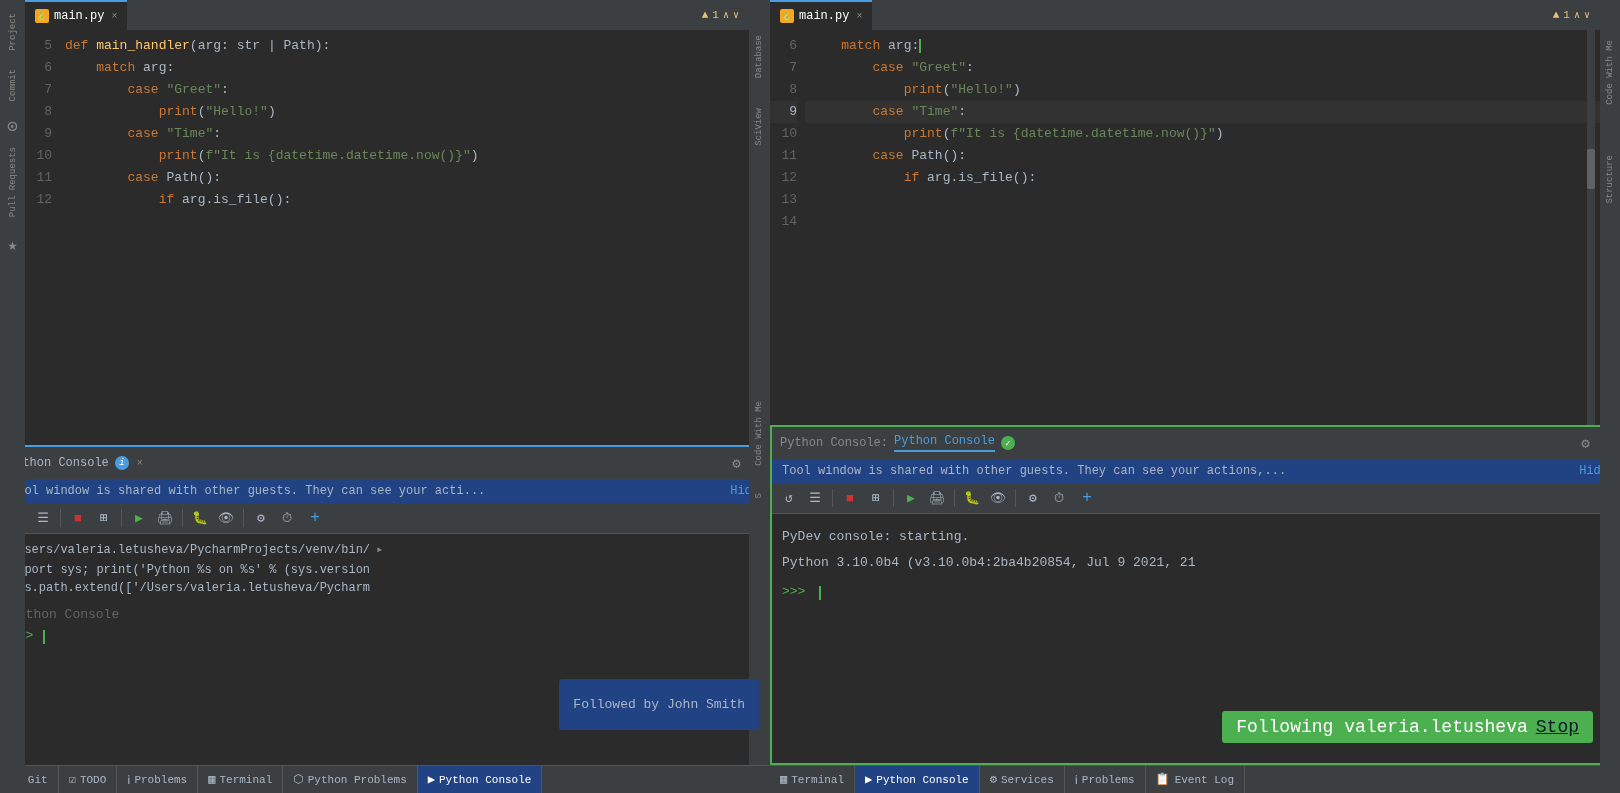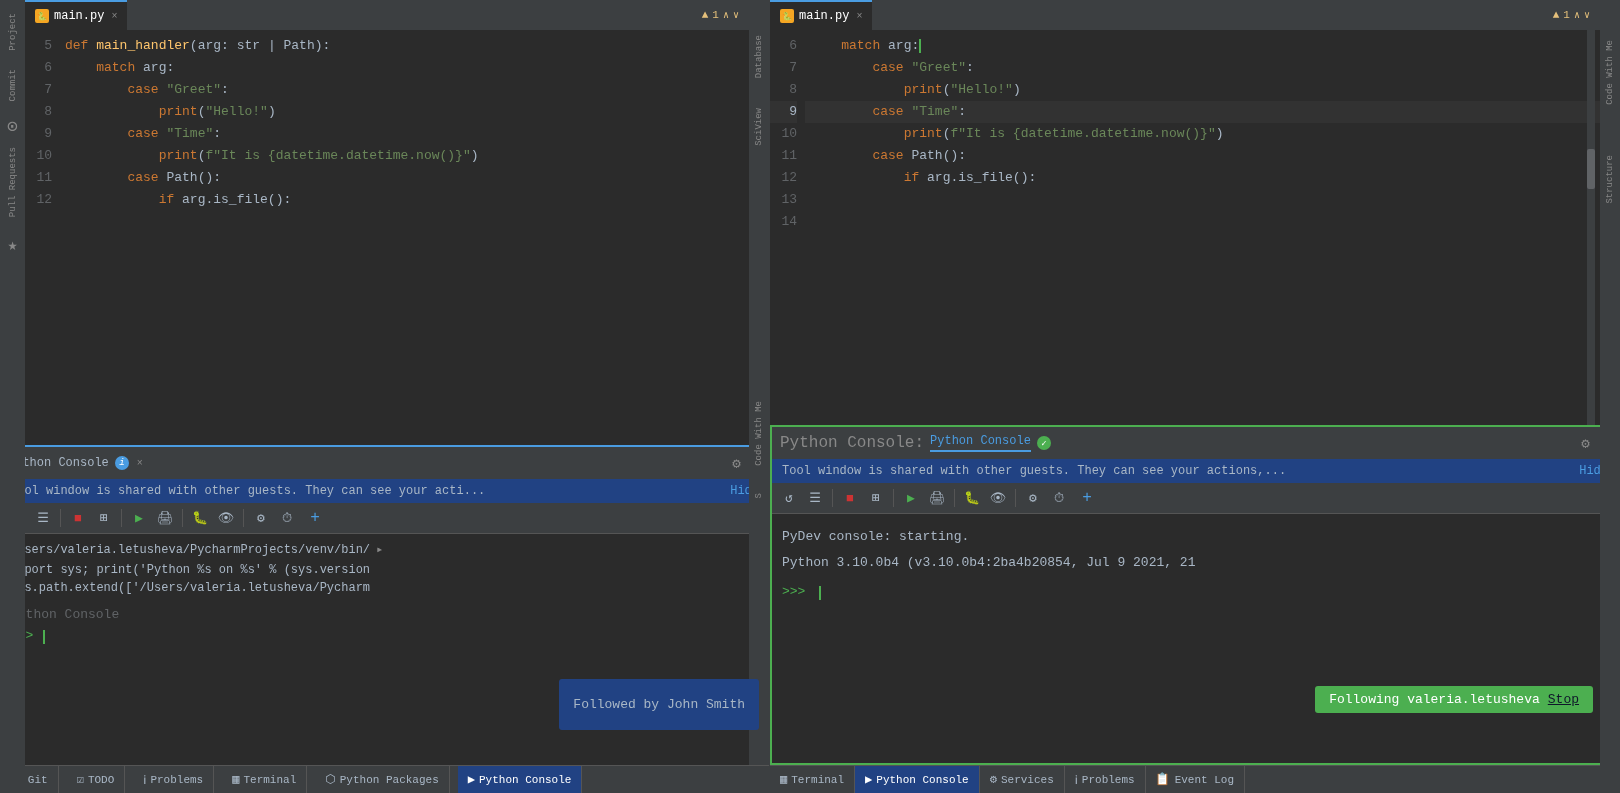--- a/index.html
+++ b/index.html
@@ -327,26 +327,26 @@
       background: #214283;
       color: #a9b7c6;
       padding: 18px 14px;
       font-size: 13px;
       border-radius: 3px;
       z-index: 50;
     }
 
     .following-notification {
       position: absolute;
-      bottom: 50px;
+      bottom: 20px;
       right: 25px;
       background: #4caf50;
       color: #fff;
       padding: 6px 14px;
-      font-size: 13px;
+      font-size: 18px;
       border-radius: 3px;
       z-index: 50;
       display: flex;
       align-items: center;
       gap: 8px;
     }
 
     .stop-btn {
       color: #0f172a;
       text-decoration: underline;
@@ -361,21 +361,21 @@
       align-items: center;
       font-size: 11px;
       color: #a9b7c6;
       border-top: 1px solid #555;
     }
 
     .left-status {
       width: 770px;
       display: flex;
       align-items: flex-end;
-      gap: 8px;
+      gap: 0;
     }
 
     .status-item {
       display: flex;
       align-items: center;
       gap: 4px;
       padding: 0 10px;
       height: 28px;
       cursor: pointer;
       border-right: 1px solid #555;
@@ -448,21 +448,21 @@
       border: 2px solid #4caf50;
       height: 340px;
       display: flex;
       flex-direction: column;
       position: relative;
     }
 
     
     .console-label-prefix {
       color: #888;
-      font-size: 16px;
+      font-size: 12px;
     }
 
     .pydev-output {
       color: #a9b7c6;
       font-size: 13px;
       line-height: 22px;
       margin-top: 4px;
     }
 
     .right-tab-bar {
@@ -608,21 +608,21 @@
         <div class="status-item">
           <span class="status-icon">ℹ</span>
           <span>Problems</span>
         </div>
         <div class="status-item">
           <span class="status-icon">▦</span>
           <span>Terminal</span>
         </div>
         <div class="status-item">
           <span class="status-icon">⬡</span>
-          <span>Python Packages</span>
+          <span>Python Problems</span>
         </div>
         <div class="status-item active">
           <span class="status-icon">▶</span>
           <span>Python Console</span>
         </div>
       </div>
     </div>
   </div>
 
   <div class="right-pane">

